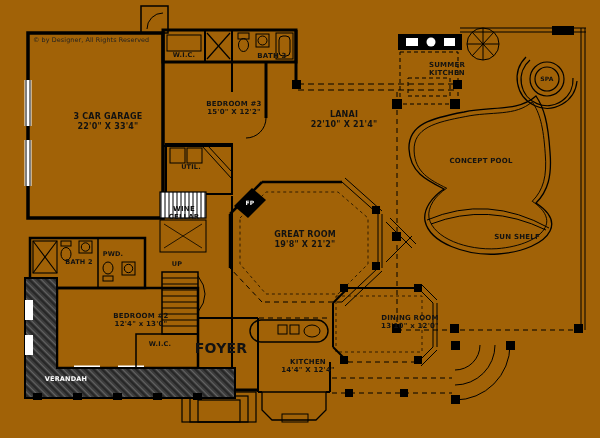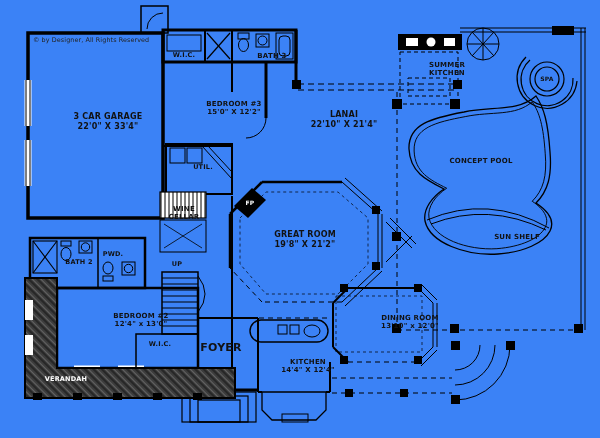--- a/index.html
+++ b/index.html
@@ -1,26 +1,26 @@
 <!DOCTYPE html>
 <html><head>
 <meta charset="utf-8">
 <style>
   html,body{margin:0;padding:0;background:#fff;}
-  .plan{position:relative;width:600px;height:438px;background:#3b82f6;overflow:hidden;
+  .plan{position:relative;width:600px;height:438px;background:#a16207;overflow:hidden;
         font-family:"DejaVu Sans",sans-serif;color:#111;}
   .plan svg{position:absolute;left:0;top:0;}
   .lbl{position:absolute;transform:translate(-50%,-50%);text-align:center;
        font-weight:bold;line-height:1.2;white-space:nowrap;letter-spacing:.2px;color:#121212;}
   .lbl .dims{font-weight:bold;}
   .s8{font-size:8px;margin-left:12px;}
   .s7{font-size:7px;padding-left:36px;}
   .s65{font-size:6.5px;}
   .s6{font-size:6px;}
-  .s9{font-size:11px;}
+  .s9{font-size:14px;}
   .wrap{white-space:normal;}
   .white{color:#ffffff;}
   .copyright{position:absolute;left:33px;top:36px;font-size:6.4px;font-weight:normal;
              color:#222;letter-spacing:.1px;}
 </style>
 </head>
 <body>
 
 <div class="plan">
 
@@ -353,21 +353,21 @@
 </div>
 
 <div class="lbl s75 s7" style="left:463px;top:161px;">
   <div>CONCEPT POOL</div>
 </div>
 
 <div class="lbl s7" style="left:499px;top:237px;">
   <div>SUN SHELF</div>
 </div>
 
-<div class="lbl s65" style="left:191px;top:168px;margin-left:12px;">
+<div class="lbl s65" style="left:191px;top:168px;">
   <div>UTIL.</div>
 </div>
 
 <div class="lbl s7 wrap" style="left:130px;top:213px;width:46px;margin-left:36px;">
   <div>WINE CELLAR</div>
 </div>
 
 <div class="lbl s6 white" style="left:250px;top:203px;">
   <div>FP</div>
 </div>

